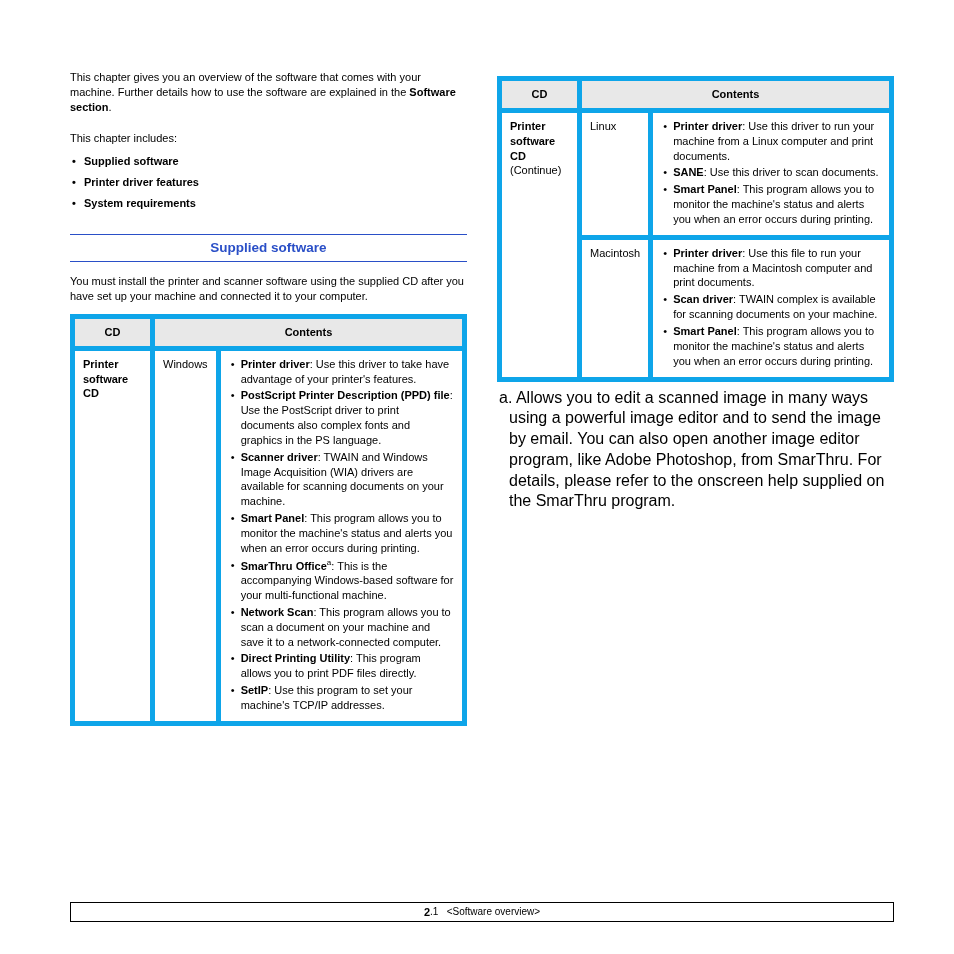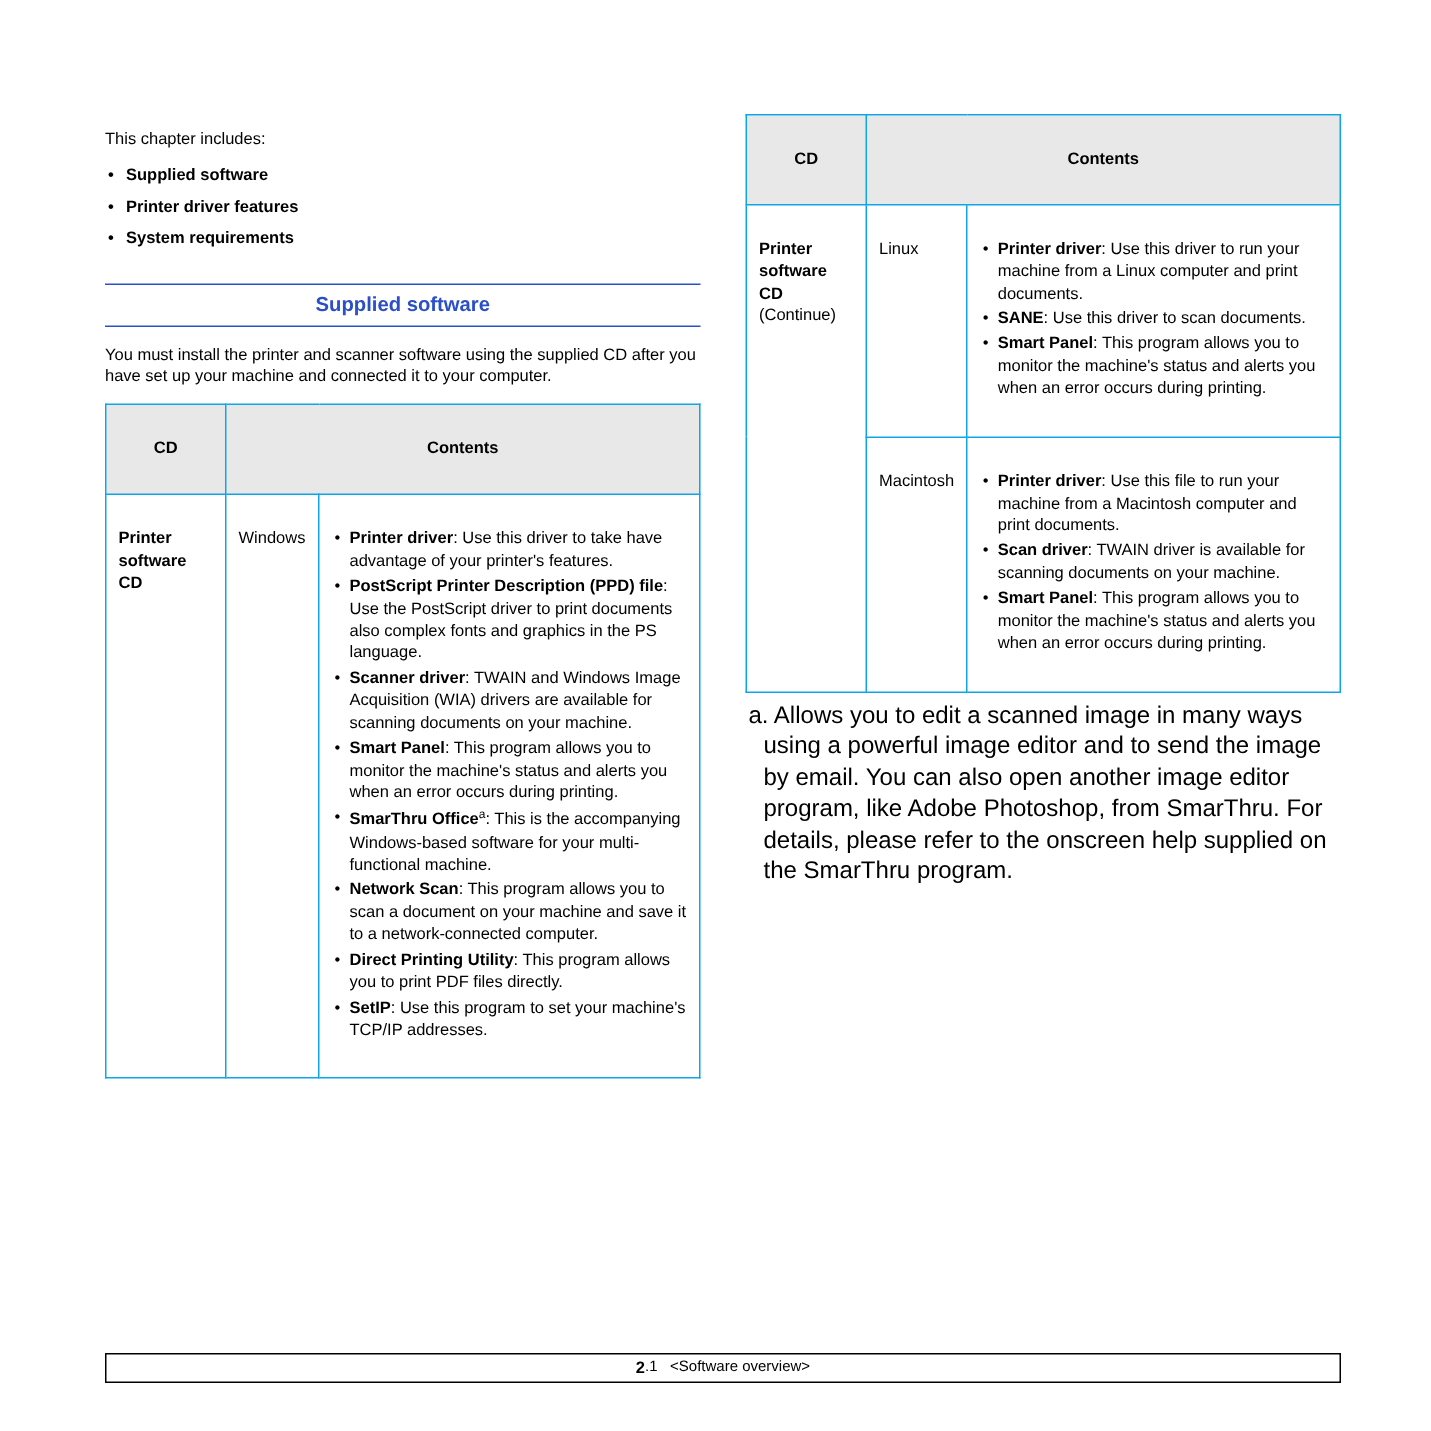--- a/index.html
+++ b/index.html
@@ -62,22 +62,22 @@
     font-size: 13.5px;
     margin: 0 0 12px 0;
   }
   p { margin: 0 0 10px 0; }
   table.cd {
     border-collapse: collapse;
     width: 100%;
     margin-top: 6px;
   }
   table.cd th, table.cd td {
-    border: 1px solid #0ea5e9;
-    padding: 22px 8px;
+    border: 5px solid #0ea5e9;
+    padding: 6px 8px;
     vertical-align: top;
     text-align: left;
     font-size: 11px;
   }
   table.cd th {
     background: #e8e8e8;
     text-align: center;
     font-weight: bold;
   }
   table.cd td.cdname {
@@ -130,20 +130,23 @@
   }
   .footer .l { left: 0; }
   .footer .r { right: 0; }
   .footer .pn { font-weight: bold; font-size: 11px; }
 </style>
 </head>
 <body>
 
 <div class="page">
   <div class="col">
+    <p class="intro">
+      <span>This chapter gives you an overview of the software that comes with your machine. Further details how to use the software are explained in the </span><span class="b">Software section</span><span>.</span>
+    </p>
     <p class="includes">This chapter includes:</p>
     <ul class="toc">
       <li>Supplied software</li>
       <li>Printer driver features</li>
       <li>System requirements</li>
     </ul>
     <div class="section-rule">Supplied software</div>
     <p>You must install the printer and scanner software using the supplied CD after you have set up your machine and connected it to your computer.</p>
 
     <table class="cd">
@@ -191,21 +194,21 @@
                 <li><span class="b">SANE</span><span>: Use this driver to scan documents.</span></li>
                 <li><span class="b">Smart Panel</span><span>: This program allows you to monitor the machine's status and alerts you when an error occurs during printing.</span></li>
               </ul>
             </td>
       </tr>
       <tr>
         <td class="os">Macintosh</td>
         <td>
               <ul class="items" id="t2r1">
                 <li><span class="b">Printer driver</span><span>: Use this file to run your machine from a Macintosh computer and print documents.</span></li>
-                <li><span class="b">Scan driver</span><span>: TWAIN driver is available for scanning documents on your machine.</span></li>
+                <li><span class="b">Scan driver</span><span>: TWAIN complex is available for scanning documents on your machine.</span></li>
                 <li><span class="b">Smart Panel</span><span>: This program allows you to monitor the machine's status and alerts you when an error occurs during printing.</span></li>
               </ul>
             </td>
       </tr>
     </tbody>
       </table>
     <div class="footnote">
       <span>a.</span>
       <span>Allows you to edit a scanned image in many ways using a powerful image editor and to send the image by email. You can also open another image editor program, like Adobe Photoshop, from SmarThru. For details, please refer to the onscreen help supplied on the SmarThru program.</span>
     </div>

